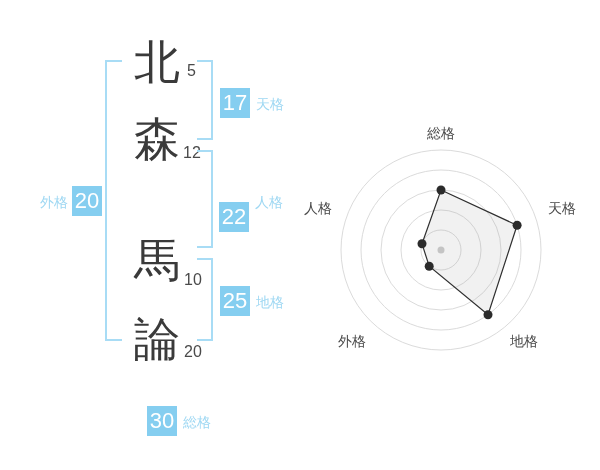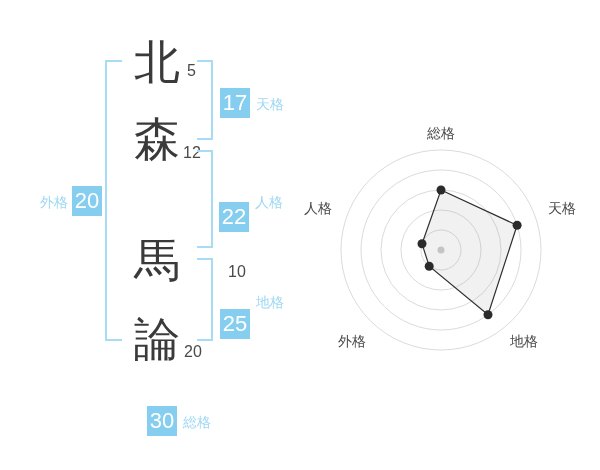--- a/index.html
+++ b/index.html
@@ -6,35 +6,35 @@
   .stage {
     position:relative; width:600px; height:470px; background:#ffffff;
     font-family:"Liberation Sans","DejaVu Sans",sans-serif; overflow:hidden;
   }
   
   .kanji { position:absolute; width:46px; font-size:46px; line-height:1;
            color:var(--text); text-align:center; left:134px; }
   .k0 { top:39px; } .k1 { top:116px; } .k2 { top:237px; } .k3 { top:316px; }
   .strokes { position:absolute; font-size:16px; line-height:1; color:#4a4a4a; }
   .s0 { left:187px; top:63px; } .s1 { left:183px; top:145px;text-align:right; }
-  .s2 { left:184px; top:264px;margin-left:44px; } .s3 { left:184px; top:344px; }
+  .s2 { left:184px; top:272px; } .s3 { left:184px; top:344px; }
   
   .bracket { position:absolute; box-sizing:border-box; }
   .bracket-left  { border:2px solid var(--bracket); border-right:none;
                    left:105px; top:60px; width:17px; height:281px; }
   .bracket-right { border:2px solid var(--bracket); border-left:none;
                    left:197px; width:16px; }
   .br-ten { top:60px;  height:80px; }
   .br-jin { top:150px; height:98px; }
   .br-chi { top:258px; height:83px; }
   
   .badge { position:absolute; width:30px; height:30px; background:var(--badge);
            color:#ffffff; font-size:22px; line-height:30px; text-align:center; }
   .b-ten { left:220px; top:88px; }  .b-jin { left:219px; top:202px; }
-  .b-chi { left:220px; top:286px;margin-top:23px; } .b-gai { left:72px;  top:186px; }
+  .b-chi { left:220px; top:286px; } .b-gai { left:72px;  top:186px; }
   .b-sou { left:147px; top:406px; }
   .kaku-label { position:absolute; font-size:14px; line-height:1;
                 color:var(--label); }
   .l-ten { left:256px; top:97px; }  .l-jin { left:255px; top:195px; }
   .l-chi { left:256px; top:295px; } .l-gai { left:40px;  top:195px; }
   .l-sou { left:183px; top:415px; }
   
   .radar { position:absolute; left:300px; top:118px; }
 </style>
 </head>

